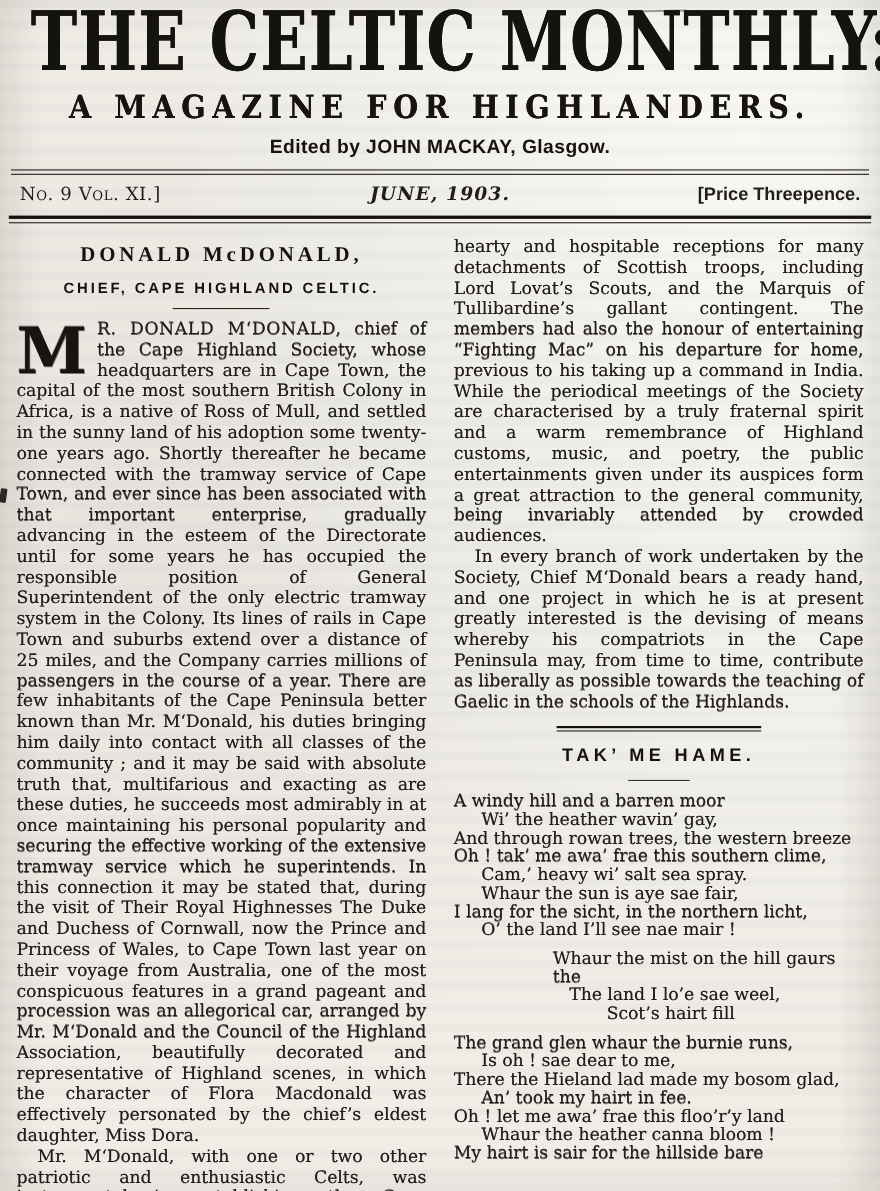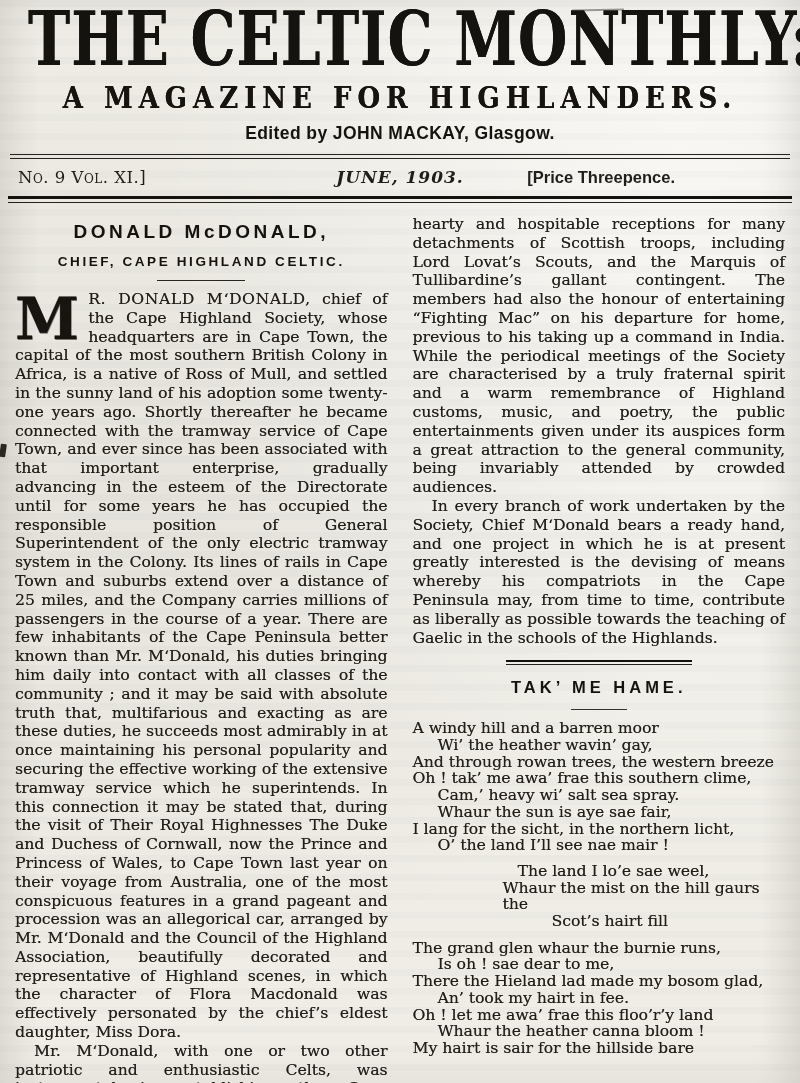--- a/index.html
+++ b/index.html
@@ -35,26 +35,26 @@
     font-family:"Liberation Sans", sans-serif;font-weight:bold;font-size:17.5px;
     letter-spacing:.4px;margin-top:10px;color:#16130e;
   }
   
   .rule-double{margin:10px 10px 0;height:3px;border-top:1.7px solid #24211b;border-bottom:1.2px solid #24211b;}
   .rule-heavy{margin:0 8px;height:3px;border-top:3.6px solid #14110c;border-bottom:1.3px solid #24211b;}
   
   .issue-line{display:flex;align-items:baseline;padding:8px 18px 9px;}
   .issue-left{flex:1;text-align:left;font-size:16.5px;font-variant:small-caps;letter-spacing:.5px;}
   .issue-center{flex:1;text-align:center;font-size:17px;font-style:italic;font-weight:bold;letter-spacing:1px;}
-  .issue-right{flex:1;text-align:left;font-family:"Liberation Sans", sans-serif;font-weight:bold;font-size:16.5px;}
+  .issue-right{flex:1;text-align:right;font-family:"Liberation Sans", sans-serif;font-weight:bold;font-size:16.5px;}
   
   .columns{display:flex;gap:25px;padding:12px 15px 0;}
   .col{flex:1;min-width:0;}
   .article-title{
-    font-family:Liberation Sans, sans-serif;font-size:19px;font-weight:bold;
+    font-family:Liberation Serif, serif;font-size:19px;font-weight:bold;
     letter-spacing:3.5px;text-align:center;margin:6px 0 0;color:#15120d;
   }
   .article-subtitle{
     font-family:"Liberation Sans", sans-serif;font-size:13.5px;font-weight:bold;
     letter-spacing:2.6px;text-align:center;margin:11px 0 0;color:#15120d;
   }
   .short-rule{width:88px;border-top:1.6px solid #2a2archive620;border-top:1.6px solid #2a2620;margin:11px auto 9px;}
   .body-par{
     font-size:15.6px;line-height:18.8px;text-align:justify;margin:0;
     text-shadow:.2px .2px .3px rgba(32,28,22,.65);
@@ -134,22 +134,22 @@
           <div class="poem-line">A windy hill and a barren moor</div>
           <div class="poem-line i1">Wi’ the heather wavin’ gay,</div>
           <div class="poem-line">And through rowan trees, the western breeze</div>
           <div class="poem-line">Oh ! tak’ me awa’ frae this southern clime,</div>
           <div class="poem-line i1">Cam,’ heavy wi’ salt sea spray.</div>
           <div class="poem-line i1">Whaur the sun is aye sae fair,</div>
           <div class="poem-line">I lang for the sicht, in the northern licht,</div>
           <div class="poem-line i1">O’ the land I’ll see nae mair !</div>
         </div>
         <div class="chorus">
+          <div class="poem-line c3">Whaur the mist on the hill gaurs the</div>
           <div class="poem-line c2">The land I lo’e sae weel,</div>
-          <div class="poem-line c3">Whaur the mist on the hill gaurs the</div>
           <div class="poem-line c4">Scot’s hairt fill</div>
         </div>
         <div class="stanza">
           <div class="poem-line">The grand glen whaur the burnie runs,</div>
           <div class="poem-line i1">Is oh !  sae dear to me,</div>
           <div class="poem-line">There the Hieland lad made my bosom glad,</div>
           <div class="poem-line i1">An’ took my hairt in fee.</div>
           <div class="poem-line">Oh ! let me awa’ frae this floo’r’y land</div>
           <div class="poem-line i1">Whaur the heather canna bloom !</div>
           <div class="poem-line">My hairt is sair for the hillside bare</div>

